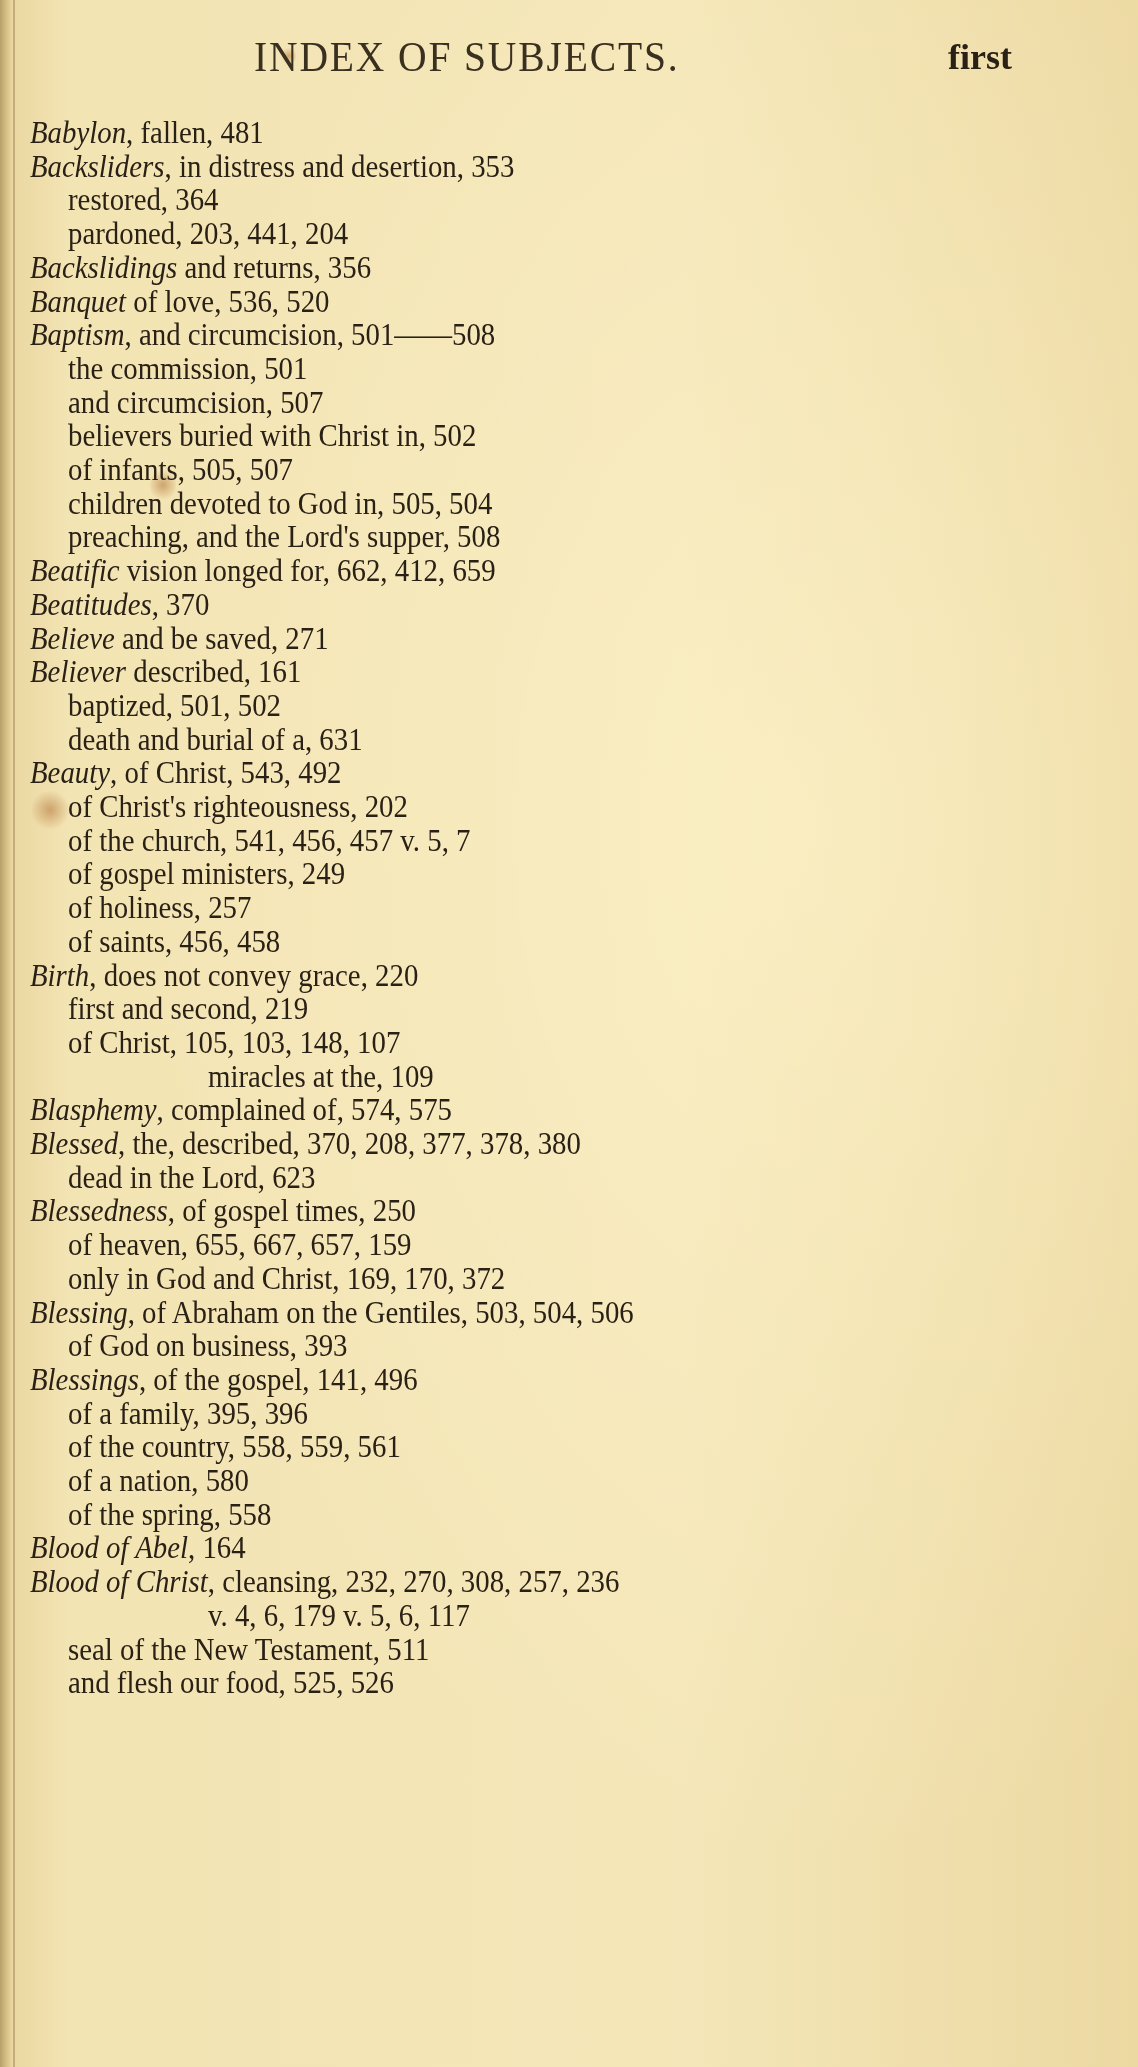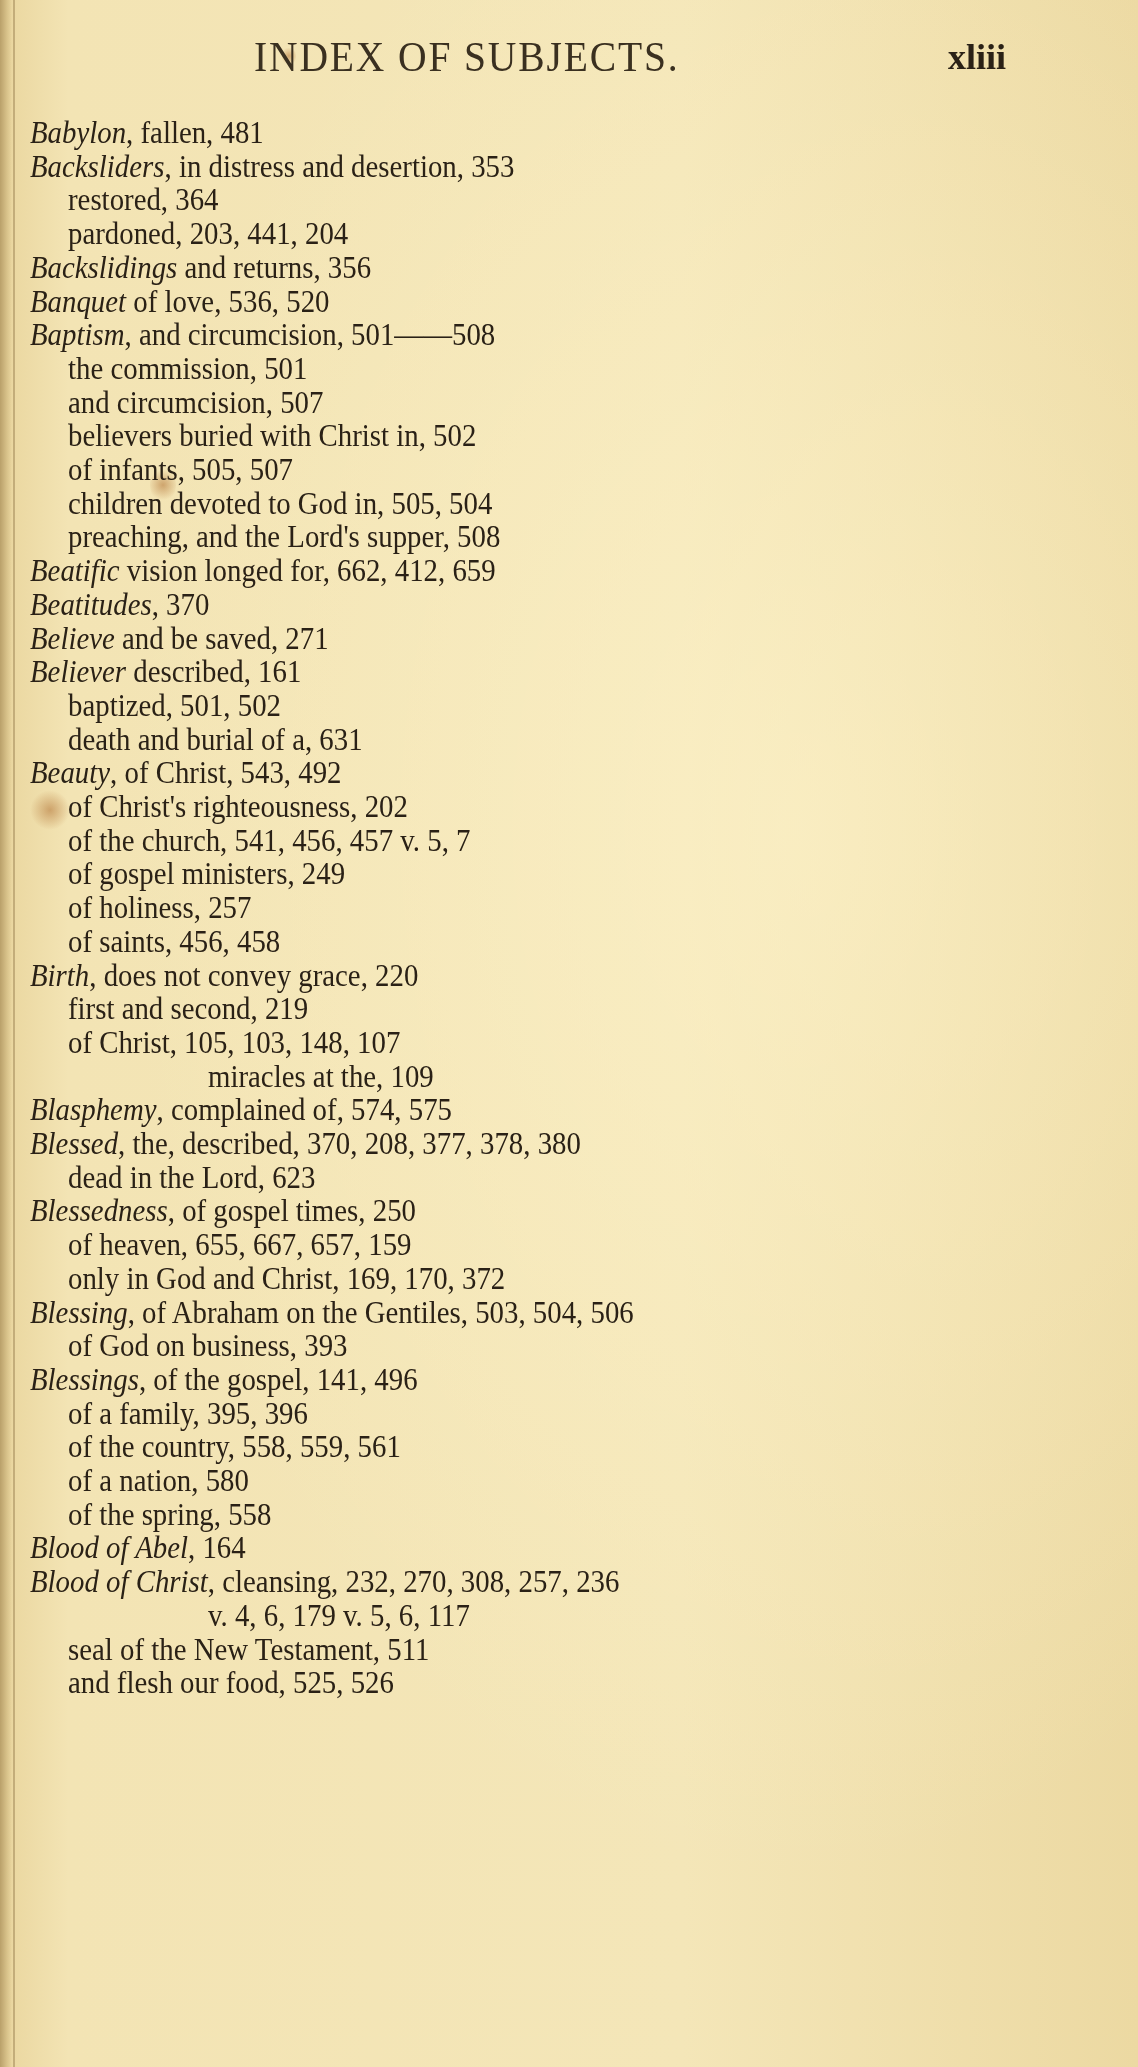--- a/index.html
+++ b/index.html
@@ -50,21 +50,21 @@
 
 <div class="edge-left"></div>
 <div class="edge-line"></div>
 
 <div class="stain" style="left:150px;top:468px;width:26px;height:34px;"></div>
 <div class="stain" style="left:30px;top:790px;width:40px;height:40px;"></div>
 <div class="stain" style="left:282px;top:46px;width:14px;height:20px;"></div>
 
 <div class="header">
   <div class="header-title">INDEX OF SUBJECTS.</div>
-  <div class="header-page">xliii</div>
+  <div class="header-page">first</div>
 </div>
 
 <div class="entries" id="entries">
     <div class="line lvl0" style="top: 0px;"><span class="head">Babylon</span><span>, fallen, 481</span></div>
     <div class="line lvl0" style="top: 33.7px;"><span class="head">Backsliders</span><span>, in distress and desertion, 353</span></div>
     <div class="line lvl1" style="top: 67.4px;"><span>restored, 364</span></div>
     <div class="line lvl1" style="top: 101.1px;"><span>pardoned, 203, 441, 204</span></div>
     <div class="line lvl0" style="top: 134.8px;"><span class="head">Backslidings</span><span> and returns, 356</span></div>
     <div class="line lvl0" style="top: 168.5px;"><span class="head">Banquet</span><span> of love, 536, 520</span></div>
     <div class="line lvl0" style="top: 202.2px;"><span class="head">Baptism</span><span>, and circumcision, 501——508</span></div>

